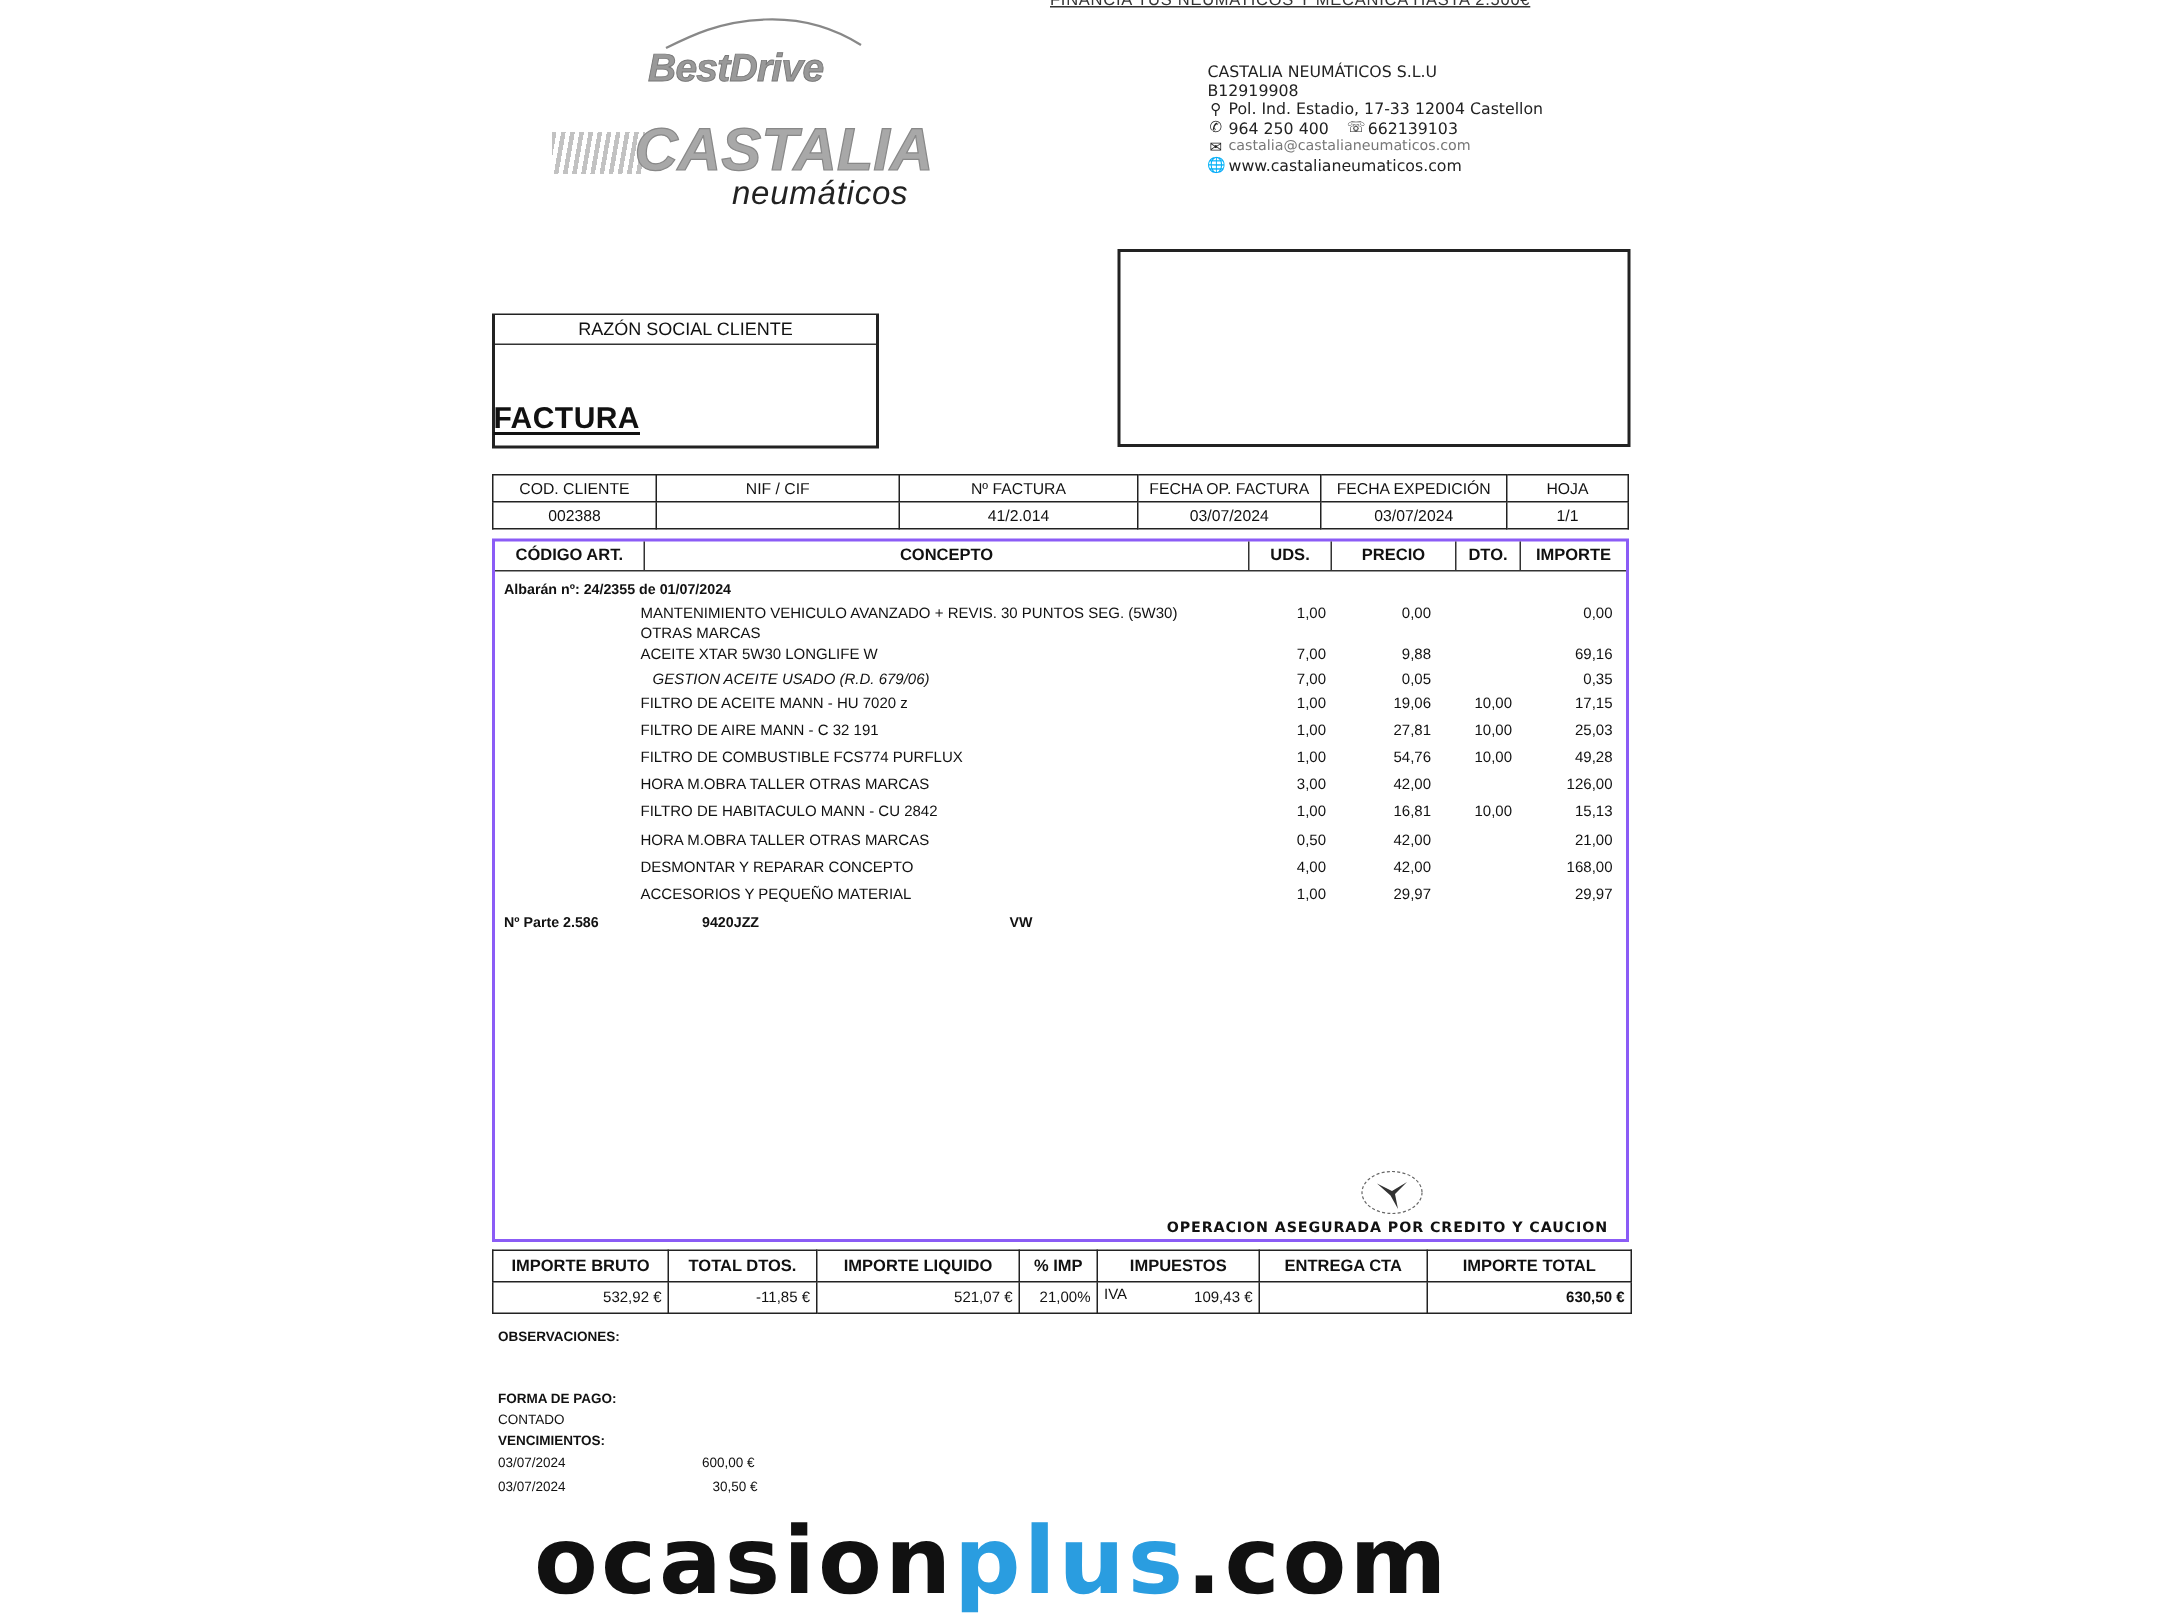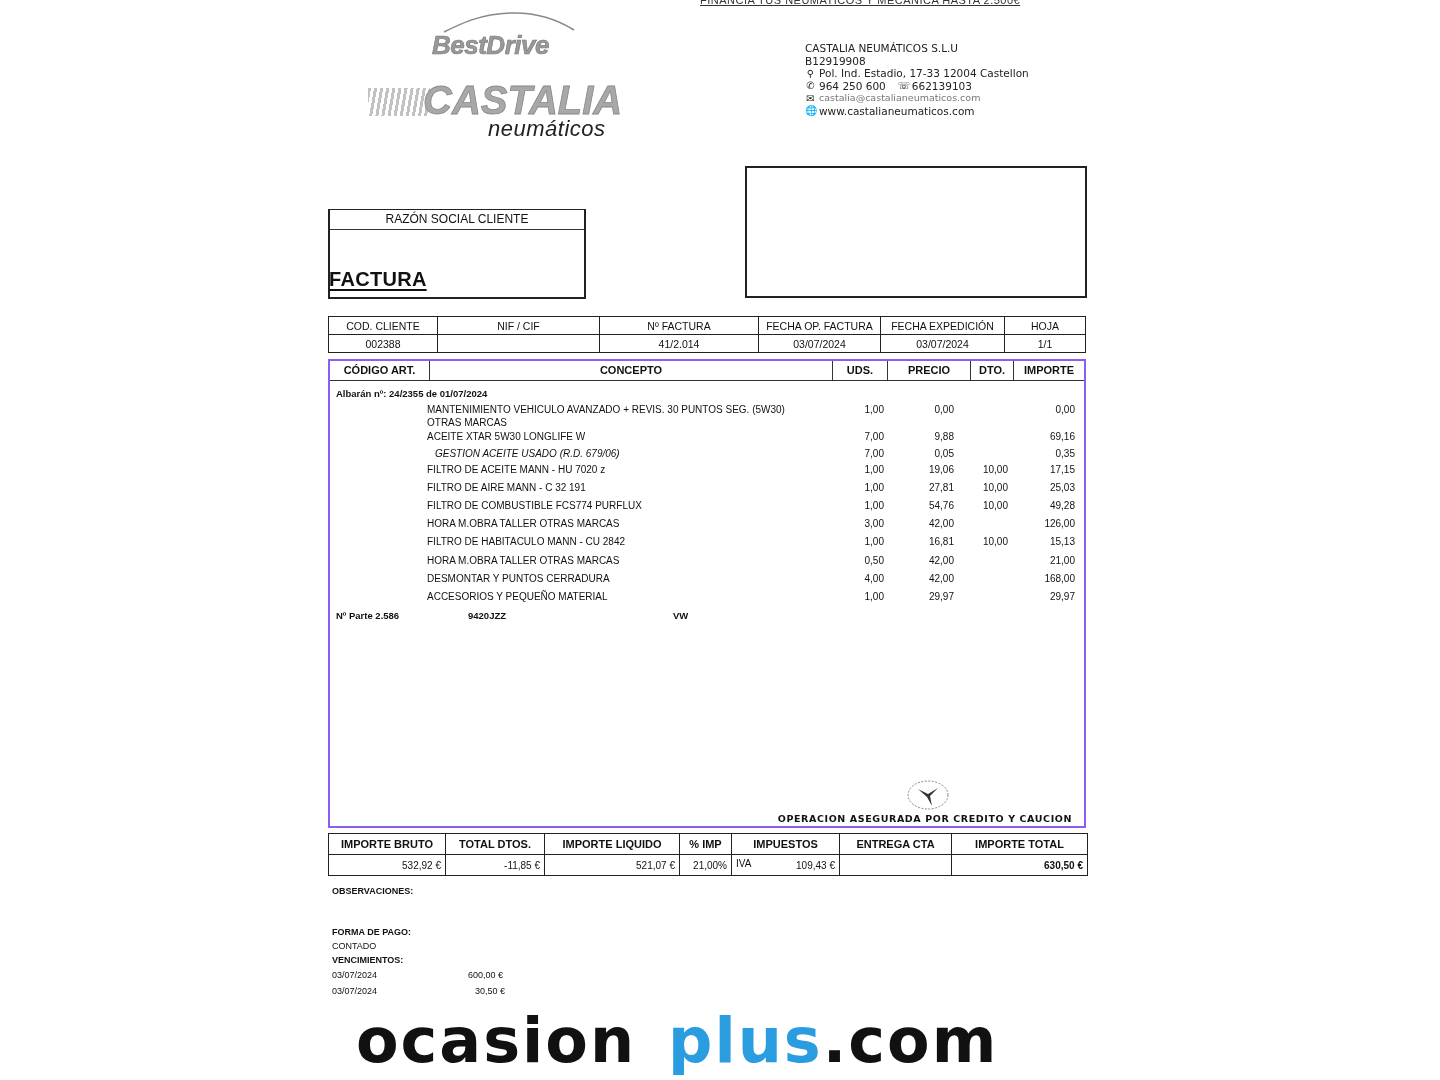--- a/index.html
+++ b/index.html
@@ -63,21 +63,21 @@
   .totals { left: 328px; top: 833px; width: 760px; }
   .totals th, .totals td { border: 1.5px solid #222; font-size: 11px; height: 21px; }
   .totals th { font-weight: bold; text-align: center; }
   .totals td { text-align: right; padding-right: 4px; font-size: 10px; }
 
   .footer-block { left: 332px; font-size: 9px; }
   .footer-block.b { font-weight: bold; }
 
   
   .brand { left: 356px; top: 1006px; font-family: "DejaVu Sans", sans-serif; font-weight: bold; font-size: 62px; letter-spacing: 2px; line-height: 70px; color:#111; }
-  .brand .plus { color: #2a9de0; margin-left: 32px; }
+  .brand .plus { color: #2a9de0; }
 </style>
 </head>
 <body>
 
 <div class="abs top-strip">
     <span>FINANCIA TUS NEUMATICOS Y MECANICA HASTA 2.500€</span>
   </div>
 
 <div class="abs bestdrive">
   <svg width="140" height="24" viewBox="0 0 140 24">
@@ -98,21 +98,21 @@
     </div>
   <div class="row">
       <span>B12919908</span>
     </div>
   <div class="row">
       <span class="ic">⚲</span>
       <span>Pol. Ind. Estadio, 17-33 12004 Castellon</span>
     </div>
   <div class="row">
     <span class="ic">✆</span>
-      <span>964 250 600</span>
+      <span>964 250 400</span>
     <span style="width:6px"></span>
     <span class="ic">☏</span>
       <span>662139103</span>
   </div>
   <div class="row">
       <span class="ic">✉</span>
       <span class="muted">castalia@castalianeumaticos.com</span>
     </div>
   <div class="row">
       <span class="ic">🌐</span>
@@ -220,21 +220,21 @@
     <span class="imp">15,13</span>
   </div>
   <div class="item-row" style="top:193px">
     <span class="concept">HORA M.OBRA TALLER OTRAS MARCAS</span>
     <span class="uds">0,50</span>
     <span class="precio">42,00</span>
     <span class="dto"></span>
     <span class="imp">21,00</span>
   </div>
   <div class="item-row" style="top:211px">
-    <span class="concept">DESMONTAR Y PUNTOS CERRADURA</span>
+    <span class="concept">DESMONTAR Y REPARAR CONCEPTO</span>
     <span class="uds">4,00</span>
     <span class="precio">42,00</span>
     <span class="dto"></span>
     <span class="imp">168,00</span>
   </div>
   <div class="item-row" style="top:229px">
     <span class="concept">ACCESORIOS Y PEQUEÑO MATERIAL</span>
     <span class="uds">1,00</span>
     <span class="precio">29,97</span>
     <span class="dto"></span>

